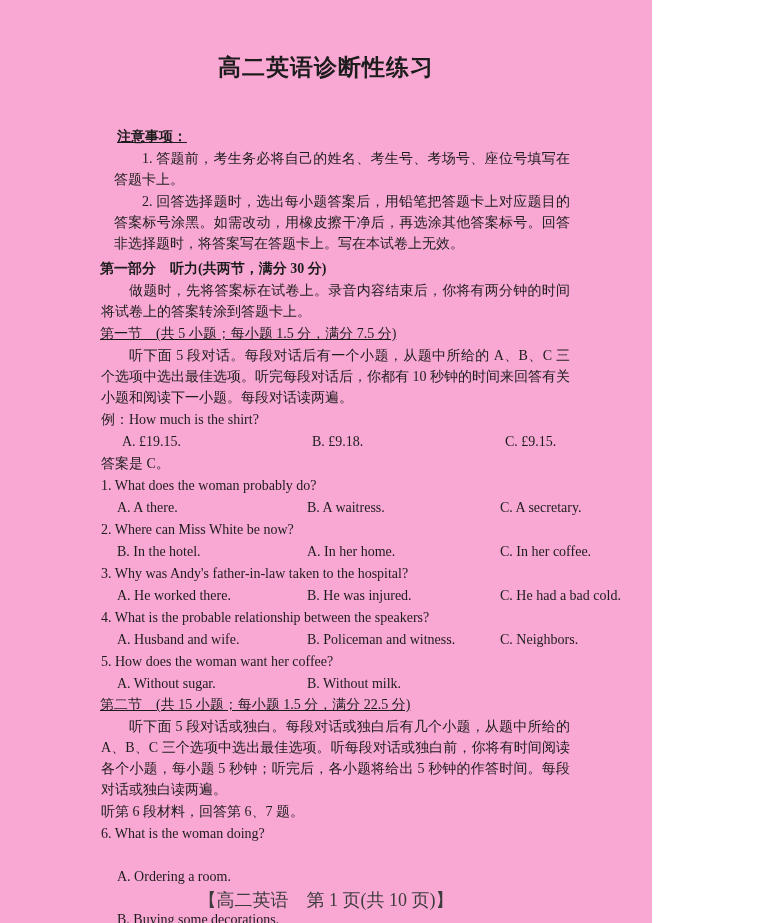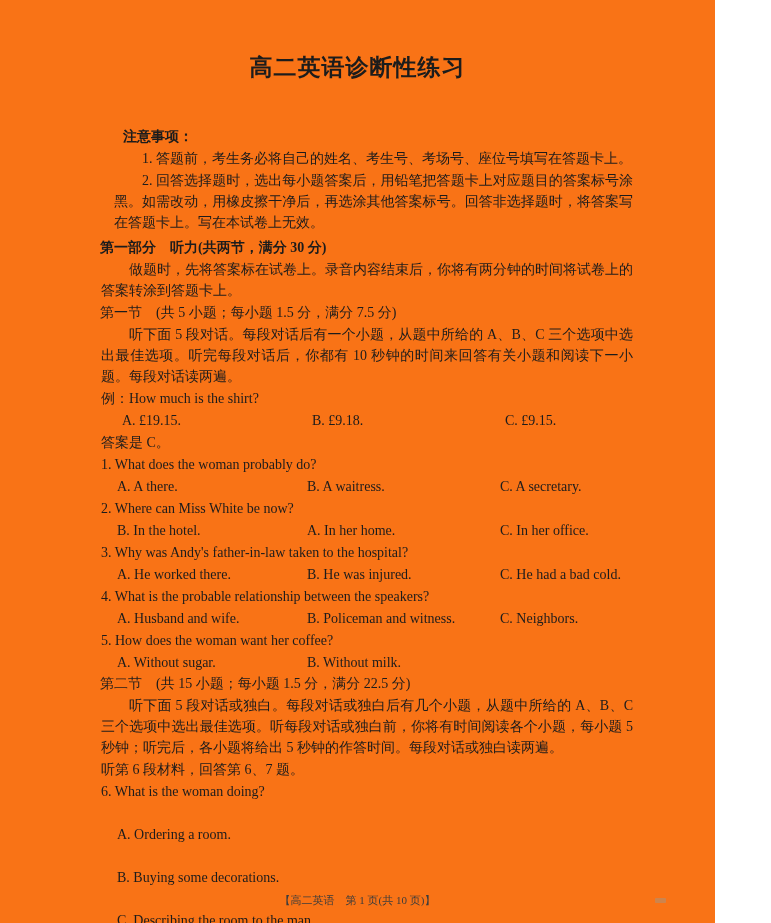--- a/index.html
+++ b/index.html
@@ -1,55 +1,55 @@
 <!DOCTYPE html>
 <html><head>
 <meta charset="utf-8">
 <style>
   html, body { margin: 0; padding: 0; background: #ffffff; }
   .page {
     position: relative;
-    width: 715px;
+    width: 652px;
     height: 923px;
     box-sizing: border-box;
-    background: #f97316;
+    background: #f9a8d4;
     color: #1c1c1c;
     font-family: "Liberation Serif", "DejaVu Serif", serif;
     font-size: 14px;
     line-height: 21px;
     padding: 52px 81px 0 100px;
     overflow: hidden;
   }
   .title {
     margin: 0 -81px 0 -100px;
     text-align: center;
     font-size: 23px;
     font-weight: 700;
     line-height: 32px;
     letter-spacing: 1px;
   }
   .notice { margin-top: 42px; margin-left: 13px; }
-  .notice-heading { font-weight: 700; margin-left: 10px; }
+  .notice-heading { font-weight: 700; margin-left: 4px; text-decoration: underline; }
   p { margin: 1px; }
   .jpara { text-indent: 2em; text-align: justify; }
   .part-heading { font-weight: 700; margin-top: 4px; }
-  .sec-heading { font-weight: 400; }
+  .sec-heading { font-weight: 400; text-decoration: underline; }
   .opts {
     display: grid;
     grid-template-columns: 190px 193px auto;
     padding-left: 17px;
   }
   .opts-ex { padding-left: 22px; }
   .opt { white-space: nowrap; }
   .opts-stack .opt { display: block; padding-left: 17px; margin-top: 22px; }
   .footer {
     position: absolute;
     left: 0; right: 0; bottom: 12px;
     text-align: center;
-    font-size: 11px;
+    font-size: 18px;
     color: #3c3c3c;
   }
   .artifact {
     position: absolute;
     left: 655px; top: 898px;
     width: 11px; height: 5px;
     background: #9a9a90;
     opacity: 0.45;
     border-radius: 1px;
     filter: blur(0.5px);
@@ -93,21 +93,21 @@
           <span class="opt">B. A waitress.</span>
           <span class="opt">C. A secretary.</span>
         </div>
       </div>
 
       <div>
         <p>2. Where can Miss White be now?</p>
         <div class="opts">
           <span class="opt">B. In the hotel.</span>
           <span class="opt">A. In her home.</span>
-          <span class="opt">C. In her office.</span>
+          <span class="opt">C. In her coffee.</span>
         </div>
       </div>
 
       <div>
         <p>3. Why was Andy's father-in-law taken to the hospital?</p>
         <div class="opts">
           <span class="opt">A. He worked there.</span>
           <span class="opt">B. He was injured.</span>
           <span class="opt">C. He had a bad cold.</span>
         </div>

